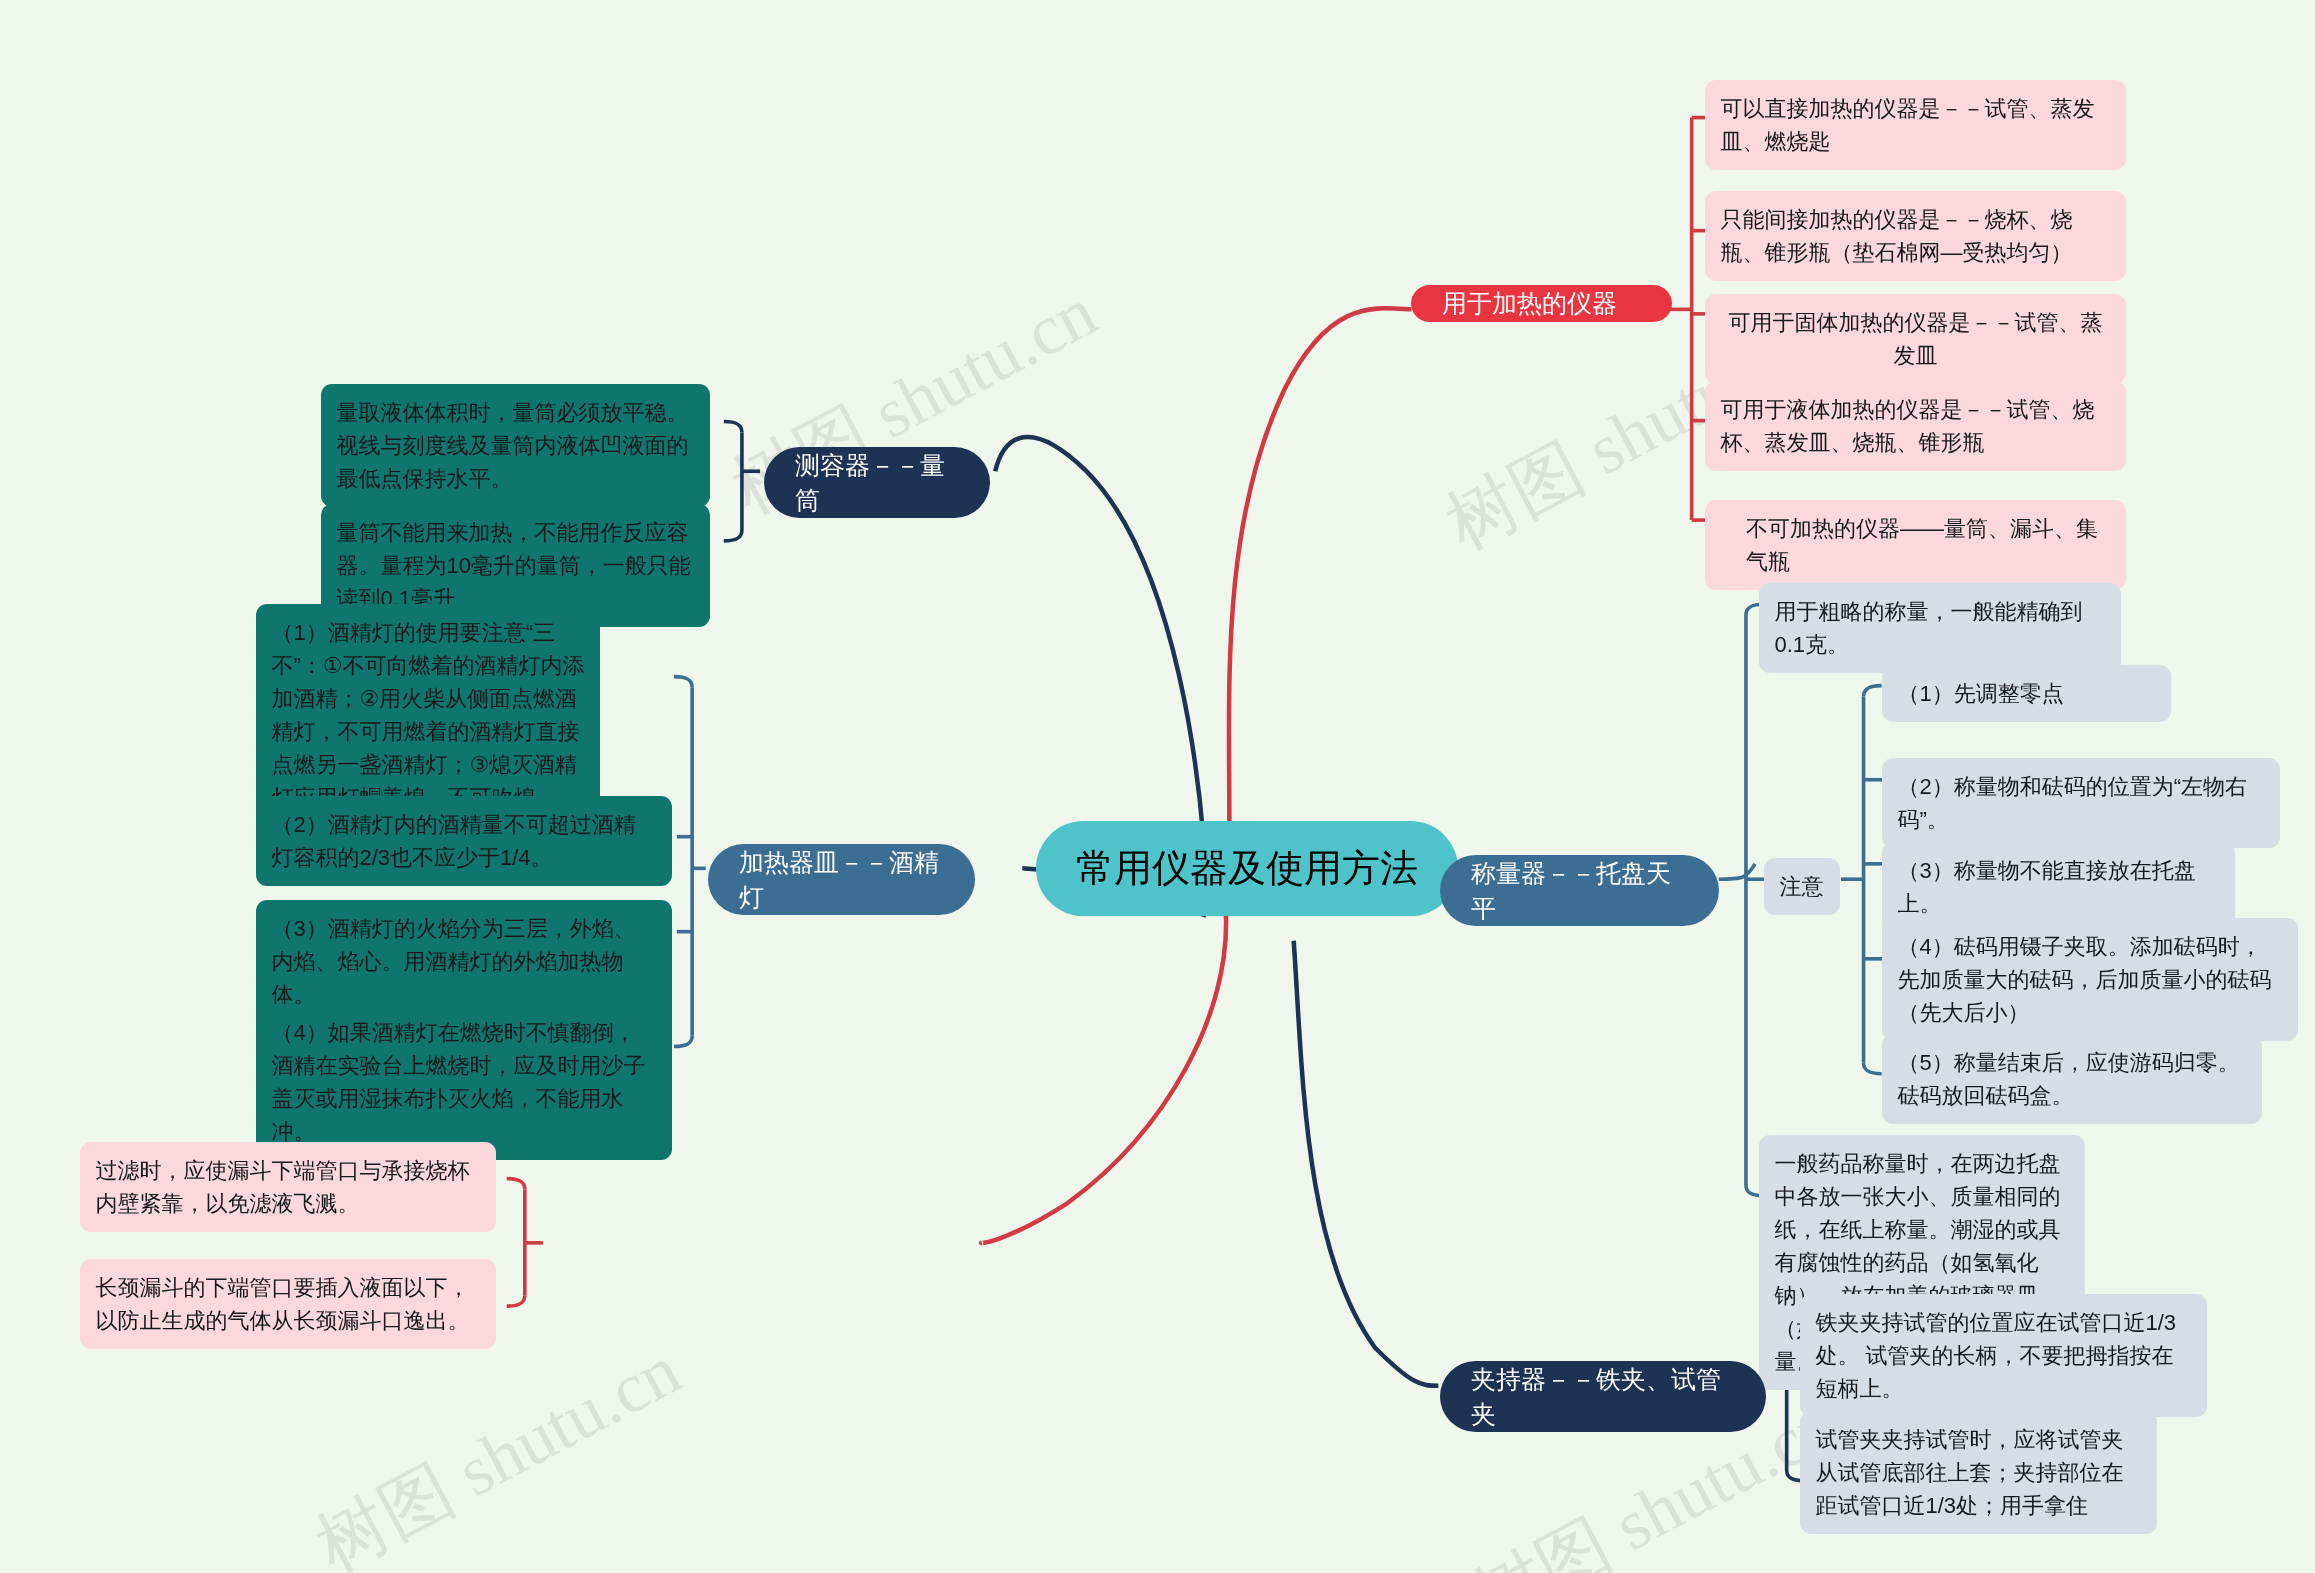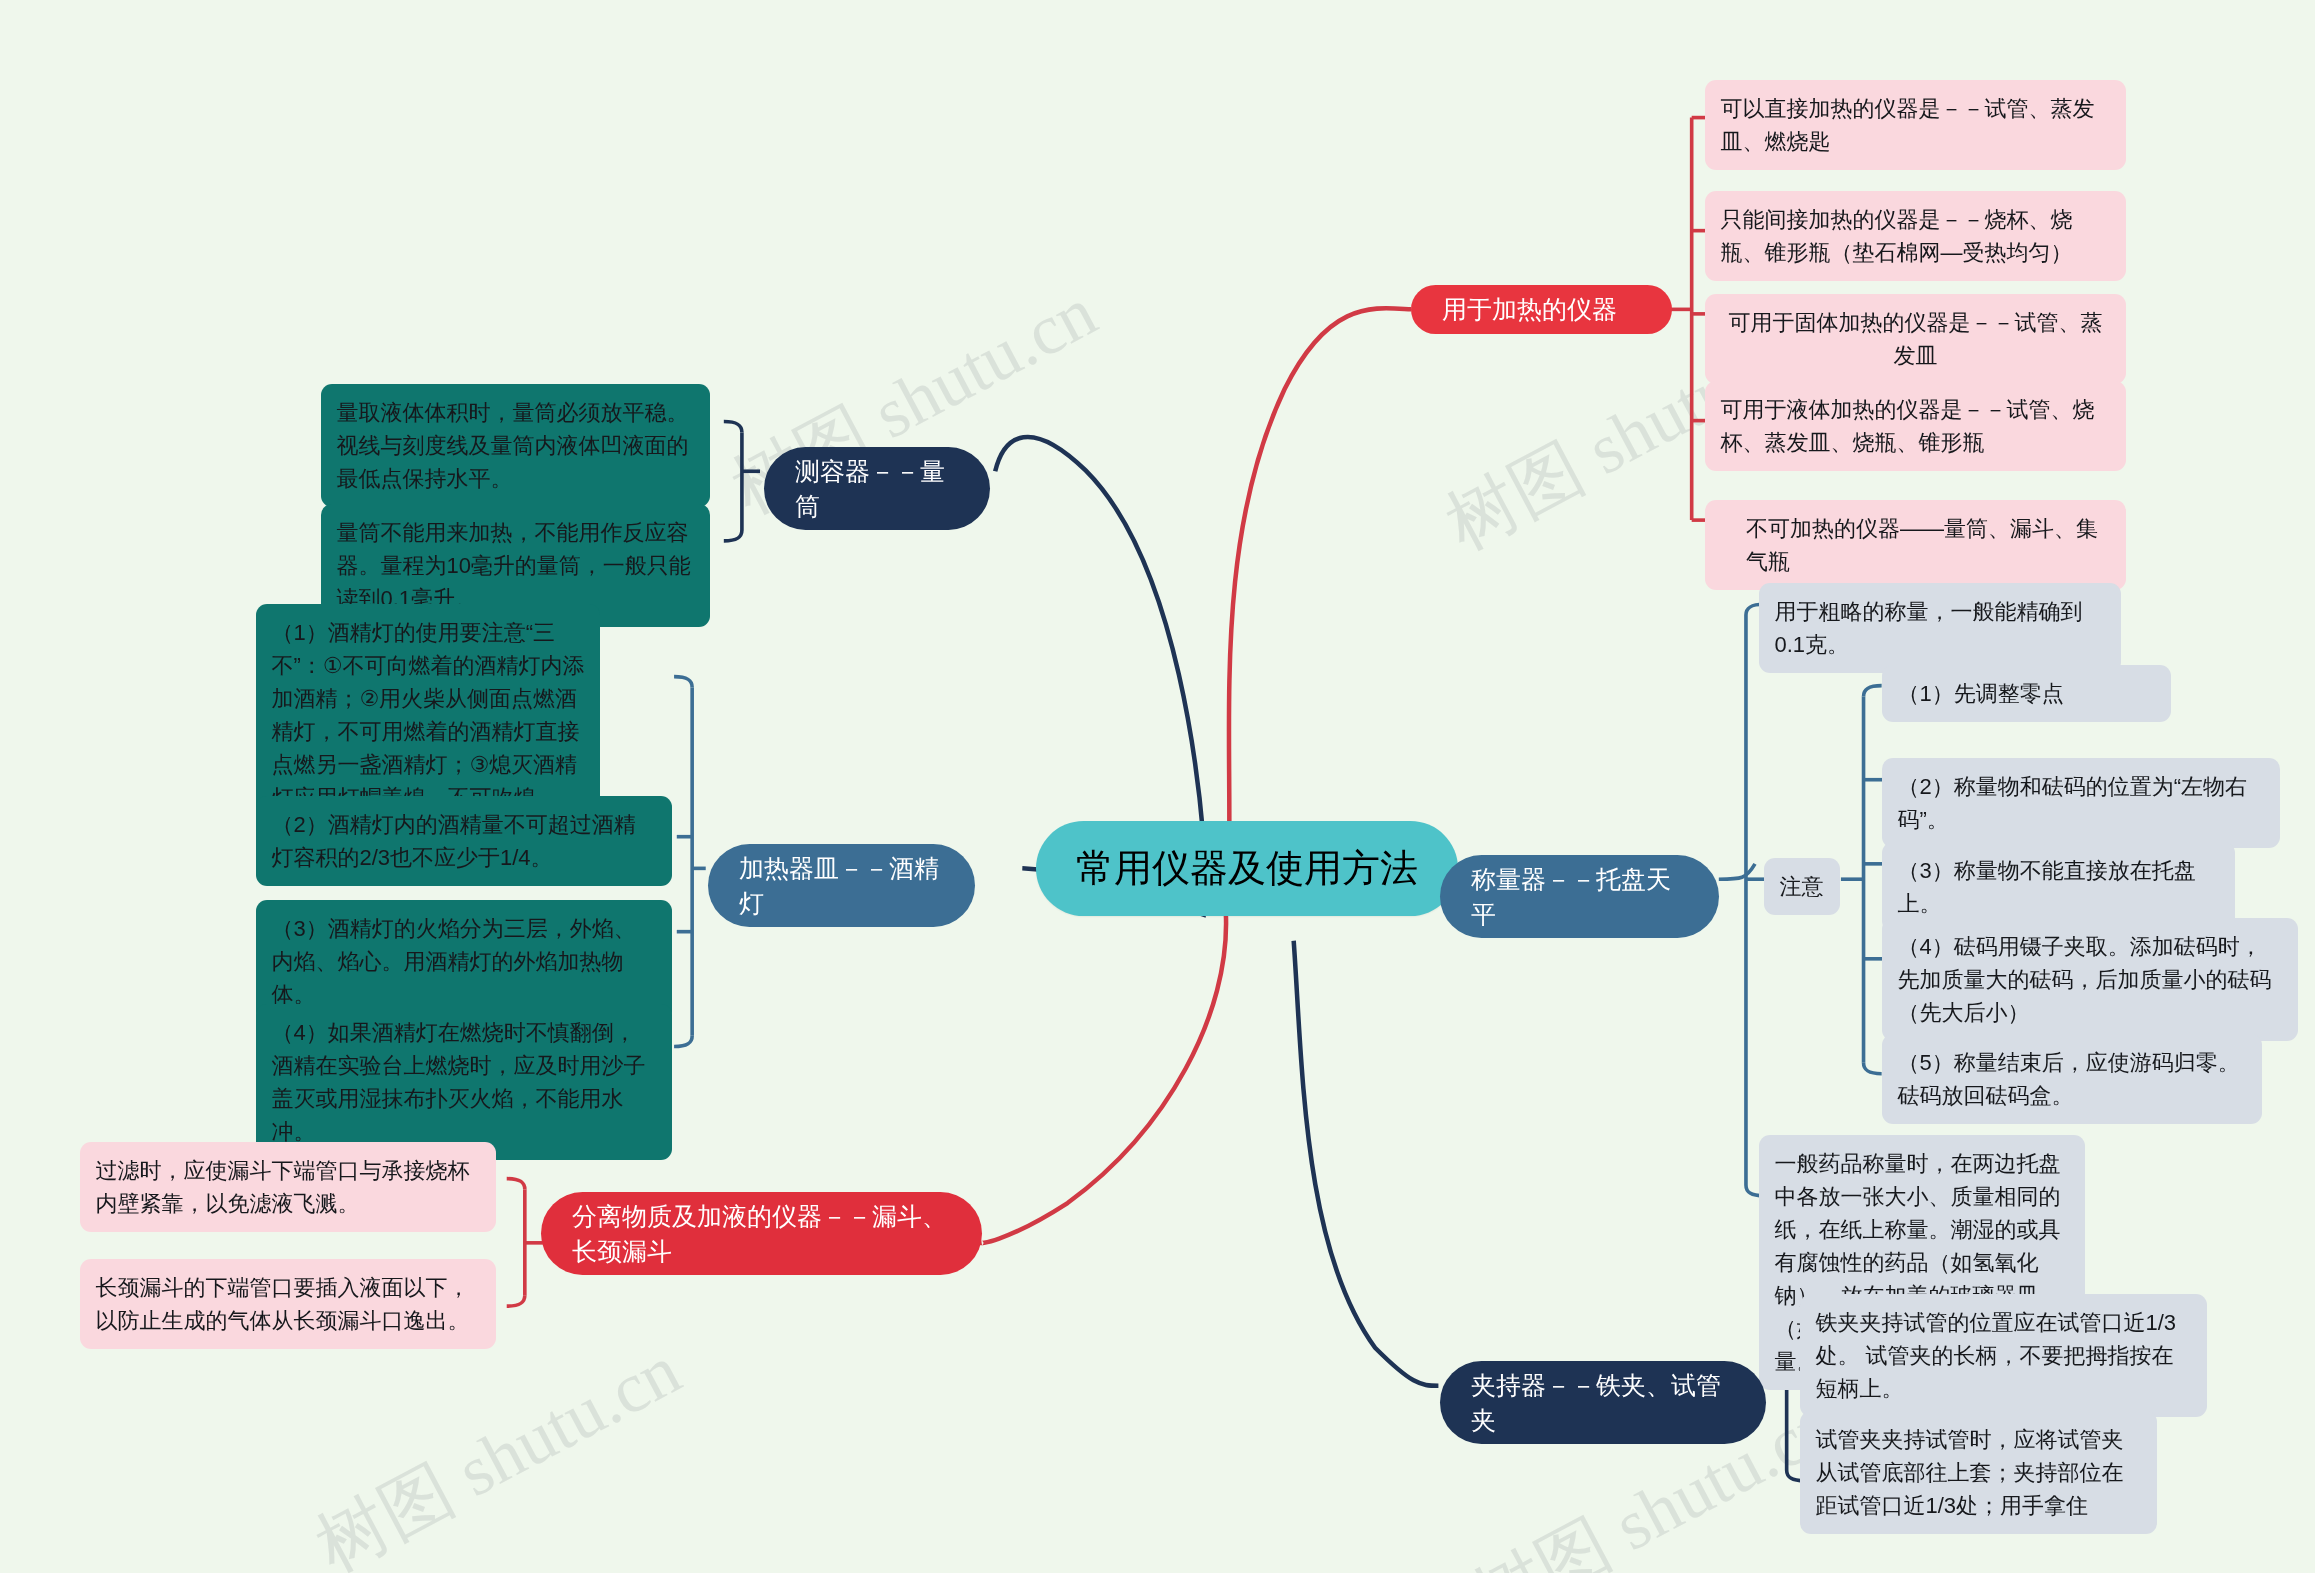--- a/index.html
+++ b/index.html
@@ -25,21 +25,21 @@
     white-space:nowrap;
     box-shadow:0 0.9px 1.8px rgba(0,0,0,.06);
   }
 
   
   .pill{
     border-radius:42px;
     color:#ffffff;
     font-size:25px;
     line-height:1.38;
-    padding:7px 31px;
+    padding:1px 31px;
     box-sizing:border-box;
   }
   .pill.dark{background:#1e3354;}
   .pill.red{background:#e8353f;}
   .pill.steel{background:#3c6e94;}
   .pill.navy{background:#1e3354;}
   .pill.rednode{background:#e02f3c;}
 
   
   .leaf{
@@ -172,19 +172,18 @@
   <div class="node leaf grey" style="left:321px;top:384px;width:389px;">量取液体体积时，量筒必须放平稳。视线与刻度线及量筒内液体凹液面的最低点保持水平。</div>
   <div class="node leaf grey" style="left:321px;top:504px;width:389px;">量筒不能用来加热，不能用作反应容器。量程为10毫升的量筒，一般只能读到0.1毫升。</div>
 
   <div class="node pill steel" style="left:708px;top:844px;width:267px;">加热器皿－－酒精灯</div>
 
   <div class="node leaf grey" style="left:256px;top:604px;width:344px;">（1）酒精灯的使用要注意“三不”：①不可向燃着的酒精灯内添加酒精；②用火柴从侧面点燃酒精灯，不可用燃着的酒精灯直接点燃另一盏酒精灯；③熄灭酒精灯应用灯帽盖熄，不可吹熄。</div>
   <div class="node leaf grey" style="left:256px;top:796px;width:416px;">（2）酒精灯内的酒精量不可超过酒精灯容积的2/3也不应少于1/4。</div>
   <div class="node leaf grey" style="left:256px;top:900px;width:416px;">（3）酒精灯的火焰分为三层，外焰、内焰、焰心。用酒精灯的外焰加热物体。</div>
   <div class="node leaf grey" style="left:256px;top:1004px;width:416px;">（4）如果酒精灯在燃烧时不慎翻倒，酒精在实验台上燃烧时，应及时用沙子盖灭或用湿抹布扑灭火焰，不能用水冲。</div>
 
-  <div class="node pill rednode" style="left:541px;top:1192px;width:441px;">分离物质及加液的仪器－－漏斗、长颈漏斗</div>
 
   <div class="node leaf pink" style="left:80px;top:1142px;width:416px;">过滤时，应使漏斗下端管口与承接烧杯内壁紧靠，以免滤液飞溅。</div>
   <div class="node leaf pink" style="left:80px;top:1259px;width:416px;">长颈漏斗的下端管口要插入液面以下，以防止生成的气体从长颈漏斗口逸出。</div>
 
 </div>
 
 
 </body></html>

